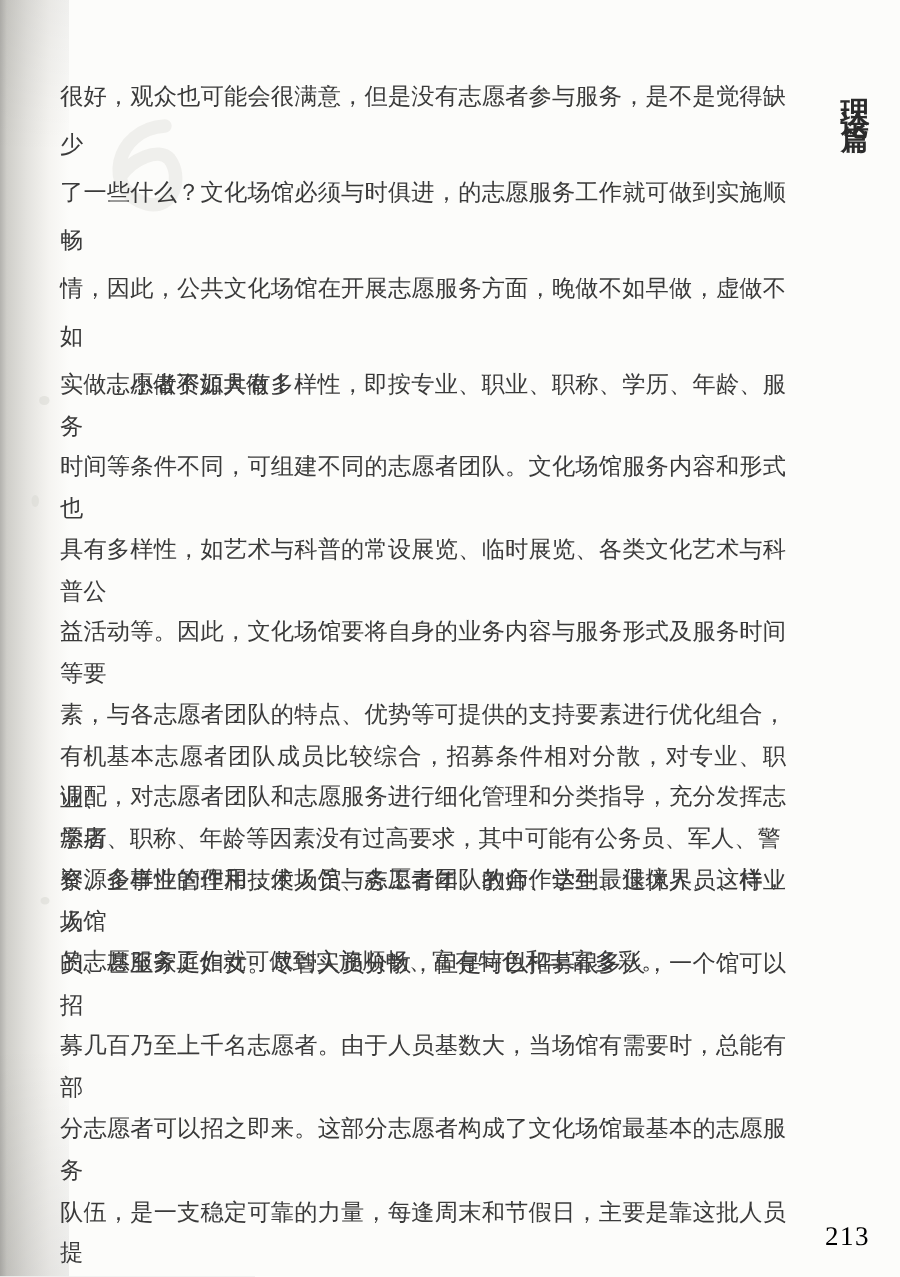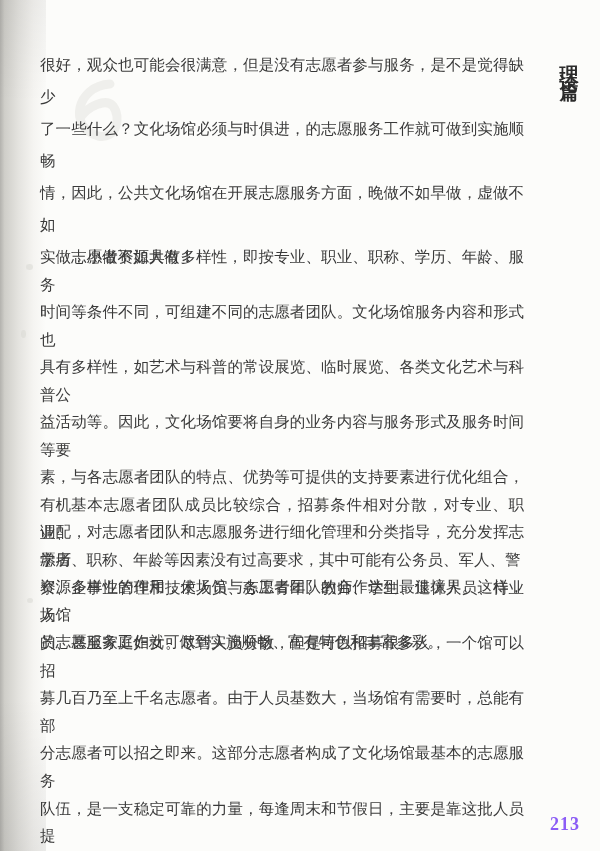--- a/index.html
+++ b/index.html
@@ -47,21 +47,21 @@
     letter-spacing:0.5px;line-height:22px;
   }
   .side-label{
     position:absolute;top:50px;right:21px;
     writing-mode:vertical-rl;
     font-size:19px;font-weight:bold;color:#2b2b2b;
     letter-spacing:9px;line-height:20px;
   }
   .page-number{
     position:absolute;right:20px;bottom:16px;
-    font-size:18px;color:#8b5cf6;letter-spacing:1px;font-weight:bold;
+    font-size:18px;color:#000000;letter-spacing:1px;
   }
 </style>
 </head>
 <body>
 
 <div class="page">
 
   <div class="gutter"></div>
 
   <svg class="artifact" width="70" height="90" viewBox="0 0 70 90">

